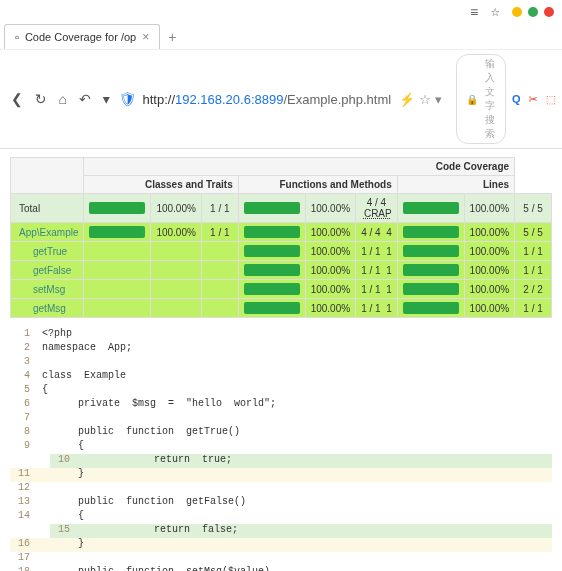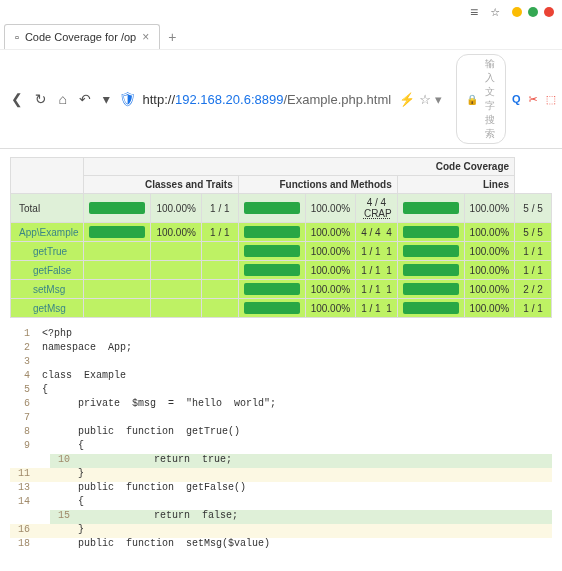--- a/index.html
+++ b/index.html
@@ -263,34 +263,42 @@
       </div>
       <div class="code-line line-hl">
         <div class="line-no">10</div>
         <div class="line-code">            return  true;</div>
       </div>
       <div class="code-line line-hl-lt">
         <div class="line-no">11</div>
         <div class="line-code">      }</div>
       </div>
       <div class="code-line">
+        <div class="line-no">12</div>
+        <div class="line-code"></div>
+      </div>
+      <div class="code-line">
         <div class="line-no">13</div>
         <div class="line-code">      public  function  getFalse()</div>
       </div>
       <div class="code-line">
         <div class="line-no">14</div>
         <div class="line-code">      {</div>
       </div>
       <div class="code-line line-hl">
         <div class="line-no">15</div>
         <div class="line-code">            return  false;</div>
       </div>
       <div class="code-line line-hl-lt">
         <div class="line-no">16</div>
         <div class="line-code">      }</div>
       </div>
       <div class="code-line">
+        <div class="line-no">17</div>
+        <div class="line-code"></div>
+      </div>
+      <div class="code-line">
         <div class="line-no">18</div>
         <div class="line-code">      public  function  setMsg($value)</div>
       </div>
     </div>
 
 </div>
 
 </body></html>

